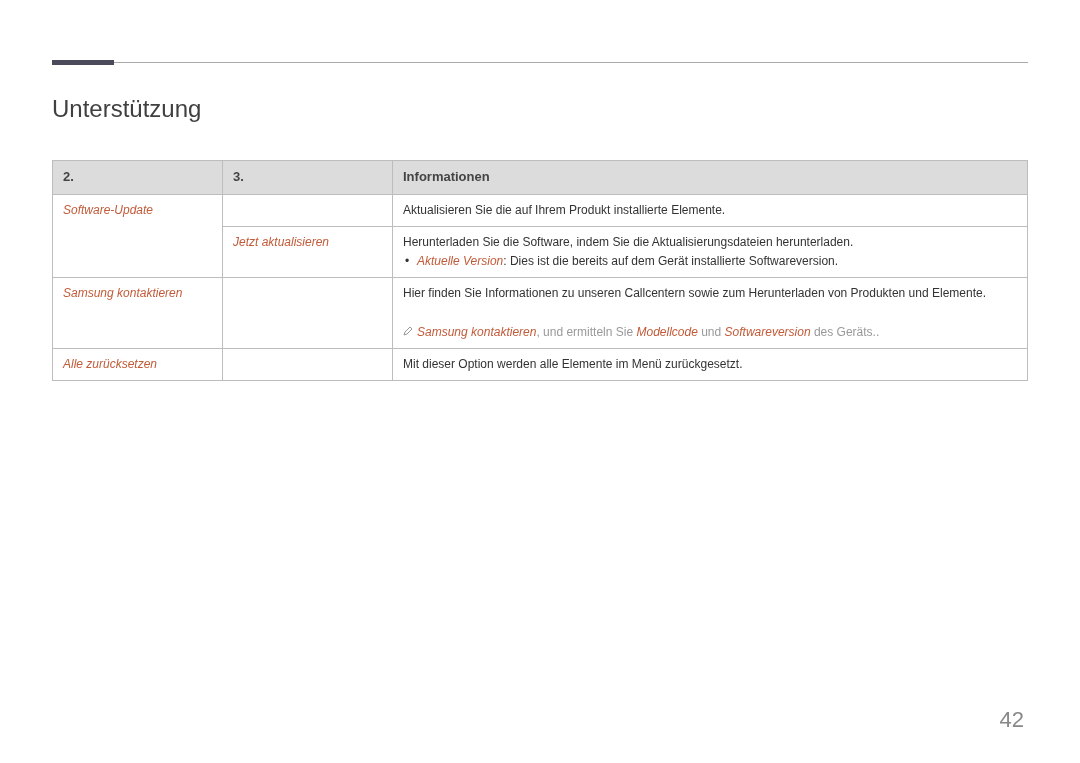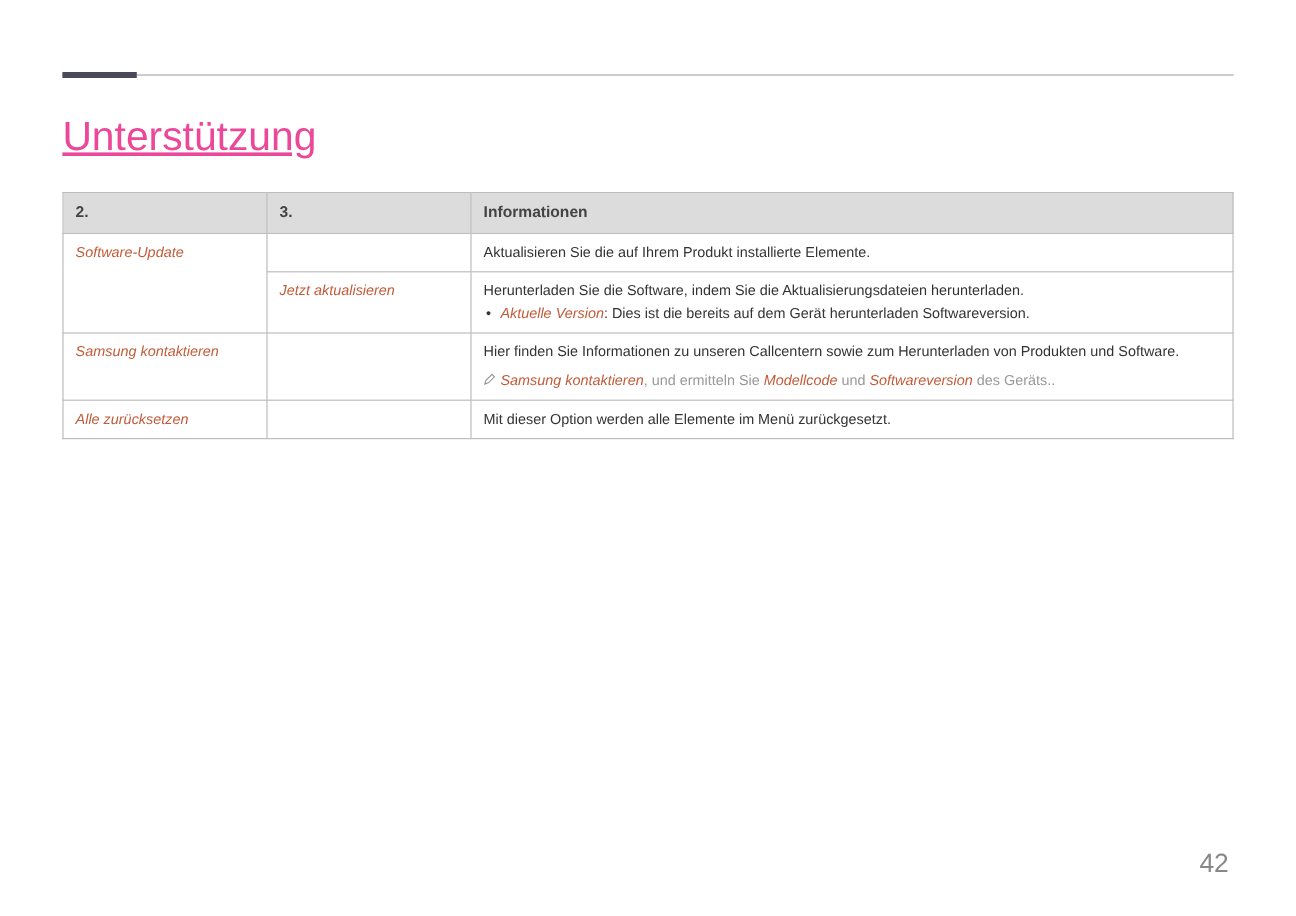--- a/index.html
+++ b/index.html
@@ -18,24 +18,23 @@
     }
     .top-accent {
       position: absolute;
       top: 60px; left: 52px;
       width: 62px; height: 5px;
       background: #4a4a5a;
     }
     .page-title {
       position: absolute;
       top: 95px; left: 52px;
-      font-size: 34px;
+      font-size: 24px;
       font-weight: 400;
-      color: #ec4899;
-      text-decoration: underline;
+      color: #404040;
     }
     .tbl-wrap {
       position: absolute;
       top: 160px; left: 52px; right: 52px;
     }
     table {
       width: 100%;
       border-collapse: collapse;
       font-size: 12px;
       line-height: 1.6;
@@ -61,21 +60,21 @@
       content: "•";
       position: absolute; left: 2px; top: 0;
       color: #333;
     }
     .pencil {
       display: inline-block;
       width: 10px; height: 10px;
       margin-right: 4px;
       color: #999;
     }
-    .note-line { margin-top: 4px; }
+    .note-line { margin-top: 19px; }
     .page-num {
       position: absolute;
       bottom: 30px; right: 56px;
       font-size: 22px;
       color: #888;
       font-weight: 300;
       text-align: center;
     }
   </style>
 </head>
@@ -103,29 +102,29 @@
       <tr>
         <td rowspan="2"><span class="accent">Software-Update</span></td>
         <td></td>
         <td>Aktualisieren Sie die auf Ihrem Produkt installierte Elemente.</td>
       </tr>
       <tr>
         <td><span class="accent">Jetzt aktualisieren</span></td>
         <td>
           <div>Herunterladen Sie die Software, indem Sie die Aktualisierungsdateien herunterladen.</div>
           <div class="bullet">
-            <span class="accent">Aktuelle Version</span><span>: Dies ist die bereits auf dem Gerät herunterladen Softwareversion.</span>
+            <span class="accent">Aktuelle Version</span><span>: Dies ist die bereits auf dem Gerät installierte Softwareversion.</span>
           </div>
         </td>
       </tr>
       <tr>
         <td><span class="accent">Samsung kontaktieren</span></td>
         <td></td>
         <td>
-          <div>Hier finden Sie Informationen zu unseren Callcentern sowie zum Herunterladen von Produkten und Software.</div>
+          <div>Hier finden Sie Informationen zu unseren Callcentern sowie zum Herunterladen von Produkten und Elemente.</div>
           <div class="note-line">
             <span class="pencil">
               <svg viewBox="0 0 10 10" width="10" height="10">
                   <path d="M1 9 L2 6 L7 1 L9 3 L4 8 L1 9 Z" fill="none" stroke="#999" stroke-width="1"></path>
                 </svg>
             </span><span class="accent">Samsung kontaktieren</span><span class="muted">, und ermitteln Sie </span><span class="accent">Modellcode</span><span class="muted"> und </span><span class="accent">Softwareversion</span><span class="muted"> des Geräts..</span>
           </div>
         </td>
       </tr>
       <tr>

